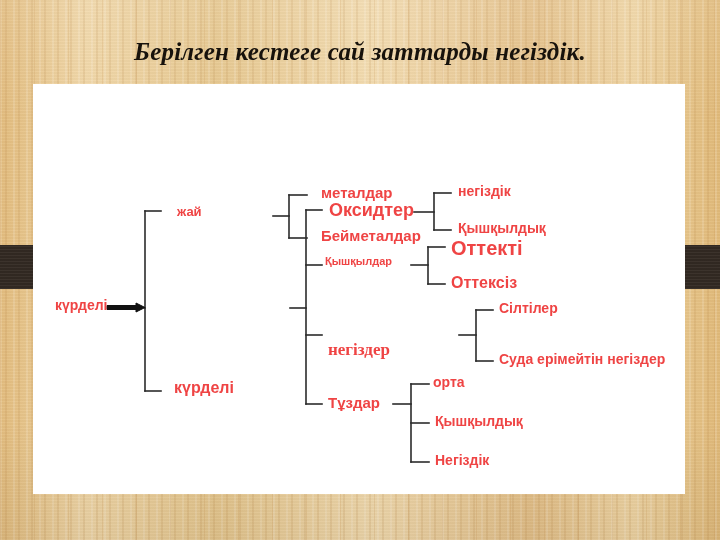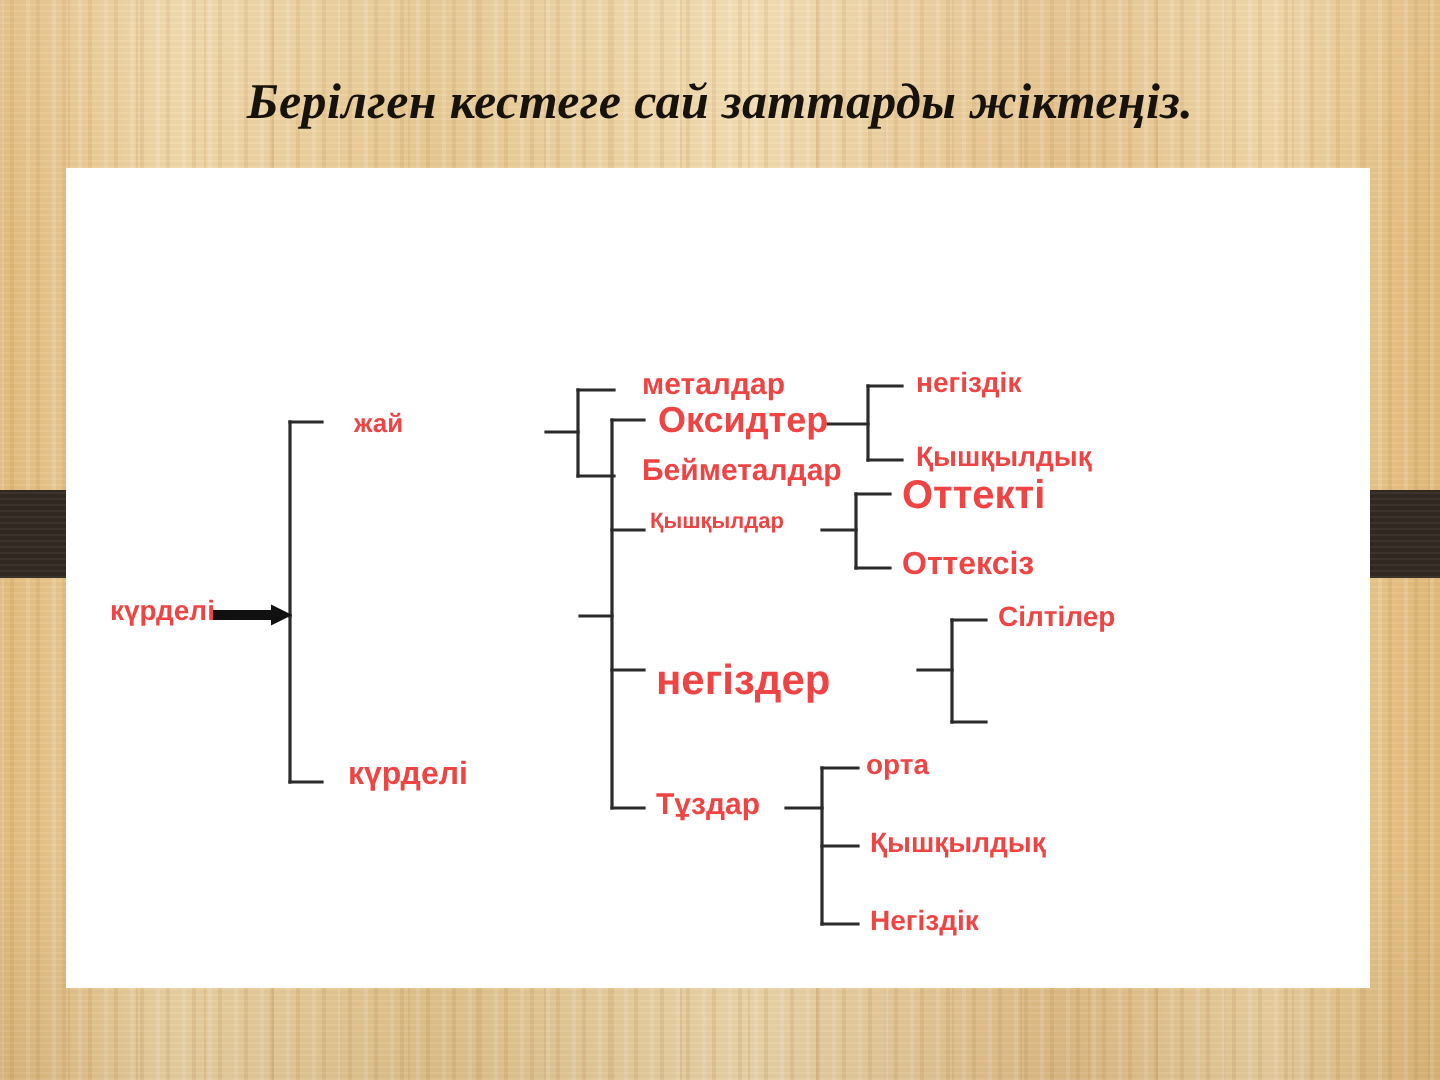--- a/index.html
+++ b/index.html
@@ -63,21 +63,21 @@
     white-space:nowrap;line-height:1;
   }
 </style>
 </head>
 <body>
 
 <div id="bg"></div>
 <div class="band left"></div>
 <div class="band right"></div>
 
-<div id="title">Берілген кестеге сай заттарды жіктеңіз.</div>
+<div id="title">Берілген кестеге сай заттарды негіздік.</div>
 
 <div id="panel">
 
   <div id="svgwrap">
   <svg width="652" height="410" viewBox="0 0 652 410" xmlns="http://www.w3.org/2000/svg">
     <g stroke="#2b2b2b" fill="none" stroke-width="1.6" stroke-linecap="square">
 
       <path d="M112 127 L128 127"></path>
       <path d="M112 127 L112 224"></path>
       <path d="M112 224 L112 307"></path>
@@ -130,34 +130,35 @@
   <div class="lbl" style="left:141px;top:296px;font-size:16px;">күрделі</div>
 
   <div class="lbl" style="left:288px;top:101px;font-size:15px;">металдар</div>
 
   <div class="lbl" style="left:288px;top:144px;font-size:15px;">Бейметалдар</div>
 
   <div class="lbl" style="left:296px;top:117px;font-size:18px;">Оксидтер</div>
 
   <div class="lbl" style="left:292px;top:172px;font-size:11px;">Қышқылдар</div>
 
-  <div class="lbl" style="left:295px;top:246px;font-size:21px;">негіздер</div>
+  <div class="lbl" style="left:295px;top:257px;font-size:17px;font-family:Liberation Serif, serif;">негіздер</div>
 
   <div class="lbl" style="left:295px;top:311px;font-size:15px;">Тұздар</div>
 
   <div class="lbl" style="left:425px;top:100px;font-size:14px;">негіздік</div>
 
   <div class="lbl" style="left:425px;top:137px;font-size:14px;">Қышқылдық</div>
 
   <div class="lbl" style="left:418px;top:154px;font-size:20px;">Оттекті</div>
 
   <div class="lbl" style="left:418px;top:191px;font-size:16px;">Оттексіз</div>
 
   <div class="lbl" style="left:466px;top:217px;font-size:14px;">Сілтілер</div>
 
+  <div class="lbl" style="left:466px;top:268px;font-size:14px;">Суда ерімейтін негіздер</div>
 
   <div class="lbl" style="left:400px;top:291px;font-size:14px;">орта</div>
 
   <div class="lbl" style="left:402px;top:330px;font-size:14px;">Қышқылдық</div>
 
   <div class="lbl" style="left:402px;top:369px;font-size:14px;">Негіздік</div>
 
 </div>
 
 </body></html>

